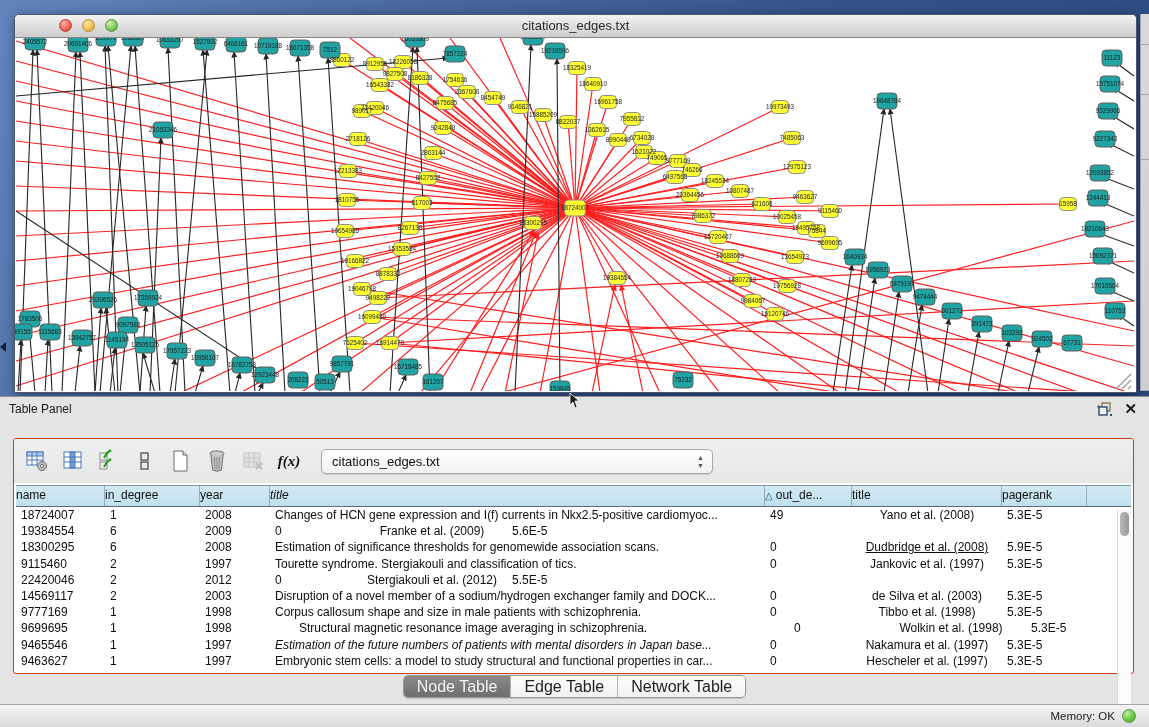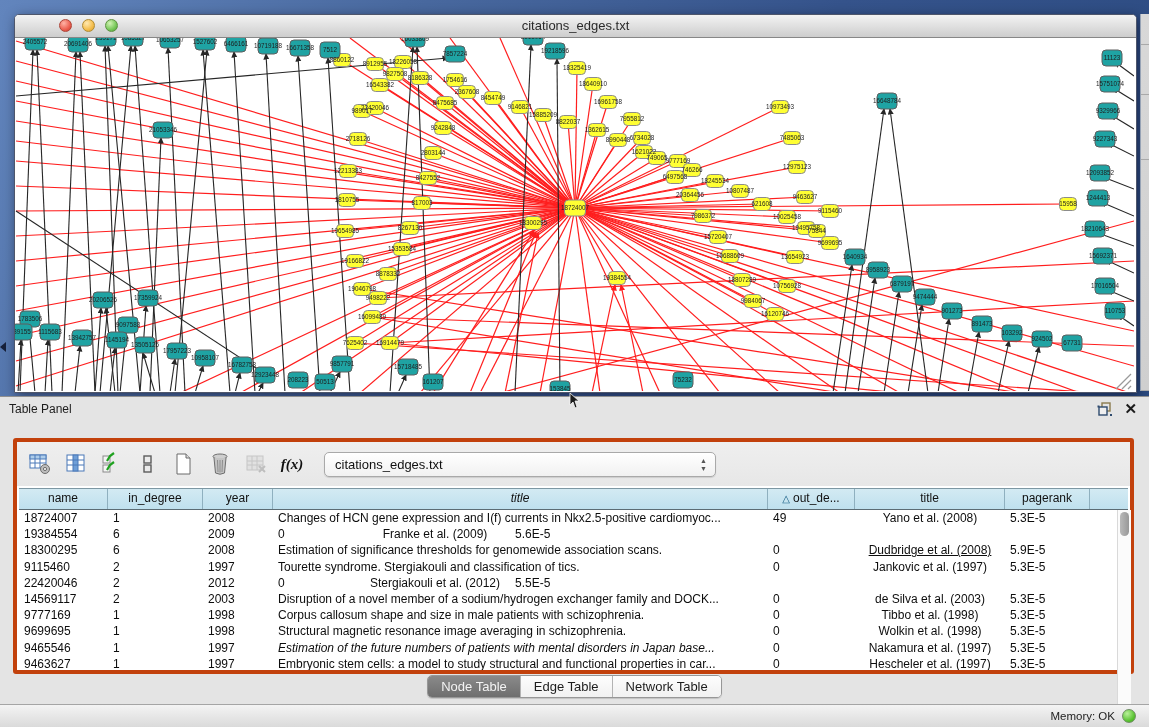--- a/index.html
+++ b/index.html
@@ -31,50 +31,50 @@
   .cursor{position:absolute;left:569px;top:393px;z-index:5;}
 
   
   .table-panel{position:absolute;left:0;top:396px;width:1149px;height:309px;
                background:#e4e4e4;border-top:1px solid #8f8f8f;}
   .panel-header{position:relative;height:25px;}
   .panel-title{position:absolute;left:9px;top:0;line-height:25px;font-size:12px;color:#1c1c1c;}
   .float-btn{position:absolute;right:36px;top:5px;width:16px;height:15px;cursor:default;}
   .close-btn{position:absolute;right:12px;top:3px;font-size:15px;font-weight:bold;color:#1a1a1a;line-height:18px;}
   .panel-box{position:absolute;left:13px;top:41px;width:1121px;height:236px;box-sizing:border-box;
-             background:#fff;border:4px solid #c2410c;border-radius:3px;overflow:hidden;}
+             background:#fff;border:1px solid #c2410c;border-radius:3px;overflow:hidden;}
   .toolbar{position:relative;height:44px;background:linear-gradient(#efefef,#e7e7e7);
            display:flex;align-items:center;padding-left:5px;}
   .tool-btn{width:28px;height:28px;display:flex;align-items:center;justify-content:center;margin:0 4px;}
   .fx{font-family:"Liberation Serif",serif;font-style:italic;font-size:15px;font-weight:bold;color:#111;}
   .dropdown{position:relative;margin-left:14px;width:392px;height:25px;box-sizing:border-box;
             border:1px solid #a9a9a9;border-radius:5px;background:linear-gradient(#ffffff,#f1f1f1);
             font-size:13px;color:#111;line-height:23px;padding-left:10px;
             box-shadow:0 1px 1px rgba(0,0,0,.12);}
   .stepper{position:absolute;right:8px;top:4px;font-size:7px;line-height:8px;color:#555;text-align:center;}
 
   .tbl{position:absolute;left:2px;top:46px;right:2px;}
   .tbl-head{display:flex;height:20px;background:linear-gradient(#d3eaf3,#bfe0ee);
             border-top:1px solid #7d97a3;border-bottom:1px solid #5c6c74;}
   .th{box-sizing:border-box;border-right:1px solid #8fb0bf;font-size:12px;color:#111;
-      text-align:center;line-height:19px;overflow:hidden;white-space:nowrap;}
+      line-height:19px;overflow:hidden;white-space:nowrap;}
   .sort-tri{color:#135a80;font-size:10px;margin-right:3px;}
   .tbl-body .tr{display:flex;height:16.2px;background:#fff;}
   .td{box-sizing:border-box;font-size:12px;color:#0d0d0d;line-height:16px;
       padding-left:5px;overflow:hidden;white-space:nowrap;}
   .td.center{text-align:center;padding-left:0;}
   .scrollbar{position:absolute;right:18px;top:113px;width:13px;height:213px;
              background:#fbfbfb;border-left:1px solid #d9d9d9;}
   .thumb{position:absolute;left:2px;top:2px;width:9px;height:24px;border-radius:5px;
          background:linear-gradient(90deg,#b9b9b9,#989898);}
 
   .tabs{position:absolute;left:0;top:278px;width:100%;display:flex;justify-content:center;}
   .tabgroup{display:flex;border:1px solid #979797;border-radius:5px;overflow:hidden;
             box-shadow:0 1px 1px rgba(0,0,0,.15);}
-  .tab{height:21px;line-height:21px;padding:0 13px;font-size:13px;background:linear-gradient(#fdfdfd,#f1f1f1);
+  .tab{height:21px;line-height:21px;padding:0 13px;font-size:16px;background:linear-gradient(#fdfdfd,#f1f1f1);
        color:#1d1d1d;border-right:1px solid #b3b3b3;}
   .tab:last-child{border-right:none;}
   .tab.active{background:linear-gradient(#8a8a8a,#6e6e6e);color:#f3f3f3;}
 
   .status-bar{position:absolute;left:0;bottom:0;width:1149px;height:22px;
               background:linear-gradient(#f4f4f4,#dadada);border-top:1px solid #a5a5a5;}
   .mem-label{position:absolute;right:34px;top:0;line-height:22px;font-size:11.5px;color:#222;}
   .mem-dot{position:absolute;right:13px;top:4px;width:14px;height:14px;border-radius:50%;
            box-sizing:border-box;border:1px solid #6f8f63;
            background:radial-gradient(circle at 35% 30%,#b9f09a,#57c22f 65%,#3f9e1d);}
@@ -706,21 +706,21 @@
               <div class="td" style="width: 70px;">1998</div>
               <div class="td" style="width: 495px;">Corpus callosum shape and size in male patients with schizophrenia.</div>
               <div class="td" style="width: 87px;">0</div>
               <div class="td center" style="width: 150px;">Tibbo et al. (1998)</div>
               <div class="td" style="width: 85px;">5.3E-5</div>
             </div>
             <div class="tr">
               <div class="td" style="width: 89px;">9699695</div>
               <div class="td" style="width: 95px;">1</div>
               <div class="td" style="width: 70px;">1998</div>
-              <div class="td" style="width: 495px;">Structural magnetic resonance image averaging in schizophrenia.</div>
+              <div class="td" style="width: 495px; margin-left: 24px;">Structural magnetic resonance image averaging in schizophrenia.</div>
               <div class="td" style="width: 87px;">0</div>
               <div class="td center" style="width: 150px;">Wolkin et al. (1998)</div>
               <div class="td" style="width: 85px;">5.3E-5</div>
             </div>
             <div class="tr">
               <div class="td" style="width: 89px;">9465546</div>
               <div class="td" style="width: 95px;">1</div>
               <div class="td" style="width: 70px;">1997</div>
               <div class="td" style="width: 495px; font-style: italic;">Estimation of the future numbers of patients with mental disorders in Japan base...</div>
               <div class="td" style="width: 87px;">0</div>

